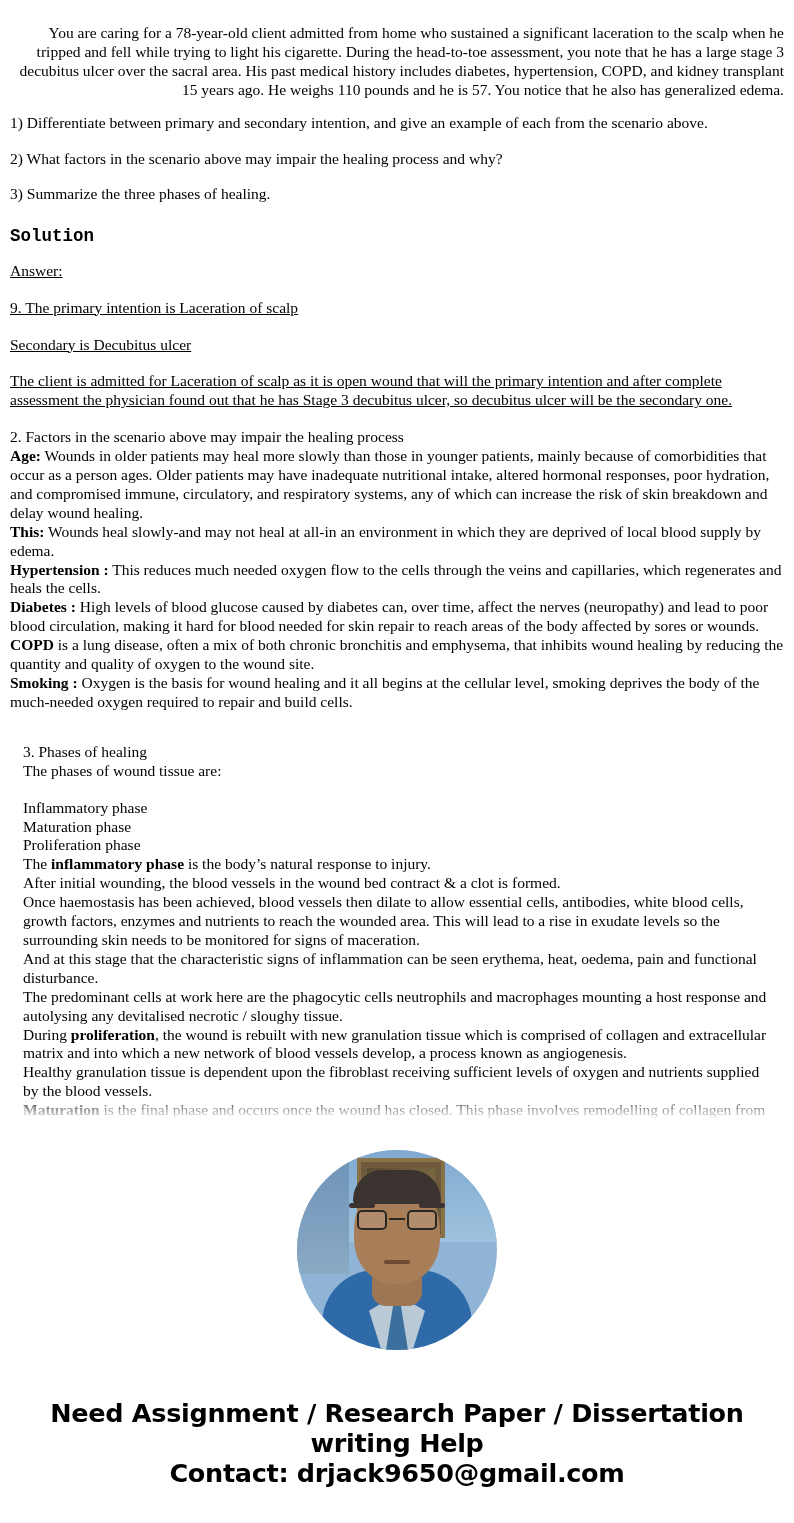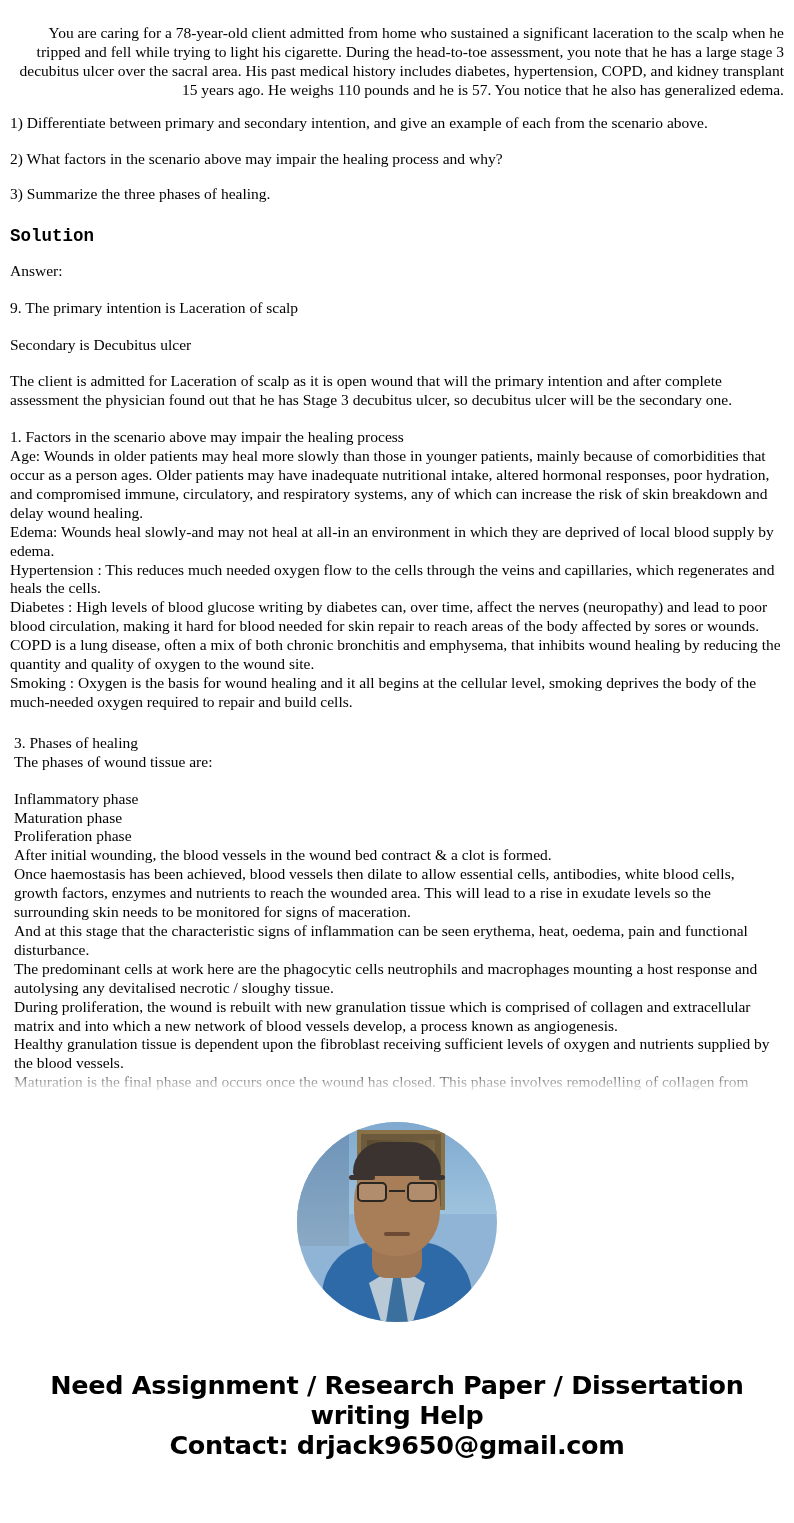--- a/index.html
+++ b/index.html
@@ -28,24 +28,24 @@
   }
   h2.solution {
     font-size: 17.5px;
     font-weight: bold;
     margin: 22px 0 14px 0;
     font-family: Liberation Mono, monospace;
   }
   .tight {
     margin: 0;
   }
-  .answer-block .ln { margin: 0 0 18px 0; }
-  b, strong { font-weight: normal; }
+  .answer-block .ln { margin: 0 0 18px 0; text-decoration: underline; }
+  b, strong { font-weight: bold; }
   .factors .item { margin: 0; }
-  .phases { margin: 4px; }
+  .phases { margin: 13px; }
   .fade-wrap {
     position: relative;
     overflow: hidden;
   }
   .fade-overlay {
     position: absolute;
     left: 0; right: 0; bottom: 0;
     height: 26px;
     background: linear-gradient(to bottom, rgba(255,255,255,0), rgba(255,255,255,1));
     pointer-events: none;
@@ -214,39 +214,40 @@
   <h2 class="solution">Solution</h2>
 
   <div class="answer-block">
     <p class="ln">Answer:</p>
     <p class="ln">9. The primary intention is Laceration of scalp</p>
     <p class="ln">Secondary is Decubitus ulcer</p>
     <p class="ln">The client is admitted for Laceration of scalp as it is open wound that will the primary intention and after complete assessment the physician found out that he has Stage 3 decubitus ulcer, so decubitus ulcer will be the secondary one.</p>
   </div>
 
   <div class="factors">
-    <p class="tight">1. Factors in the scenario above may impair the healing process</p>
+    <p class="tight">2. Factors in the scenario above may impair the healing process</p>
     <p class="item"><b>Age:</b><span> Wounds in older patients may heal more slowly than those in younger patients, mainly because of comorbidities that occur as a person ages. Older patients may have inadequate nutritional intake, altered hormonal responses, poor hydration, and compromised immune, circulatory, and respiratory systems, any of which can increase the risk of skin breakdown and delay wound healing.</span></p>
-    <p class="item"><b>Edema:</b><span> Wounds heal slowly-and may not heal at all-in an environment in which they are deprived of local blood supply by edema.</span></p>
+    <p class="item"><b>This:</b><span> Wounds heal slowly-and may not heal at all-in an environment in which they are deprived of local blood supply by edema.</span></p>
     <p class="item"><b>Hypertension :</b><span> This reduces much needed oxygen flow to the cells through the veins and capillaries, which regenerates and heals the cells.</span></p>
-    <p class="item"><b>Diabetes :</b><span> High levels of blood glucose writing by diabetes can, over time, affect the nerves (neuropathy) and lead to poor blood circulation, making it hard for blood needed for skin repair to reach areas of the body affected by sores or wounds.</span></p>
+    <p class="item"><b>Diabetes :</b><span> High levels of blood glucose caused by diabetes can, over time, affect the nerves (neuropathy) and lead to poor blood circulation, making it hard for blood needed for skin repair to reach areas of the body affected by sores or wounds.</span></p>
     <p class="item"><b>COPD</b><span> is a lung disease, often a mix of both chronic bronchitis and emphysema, that inhibits wound healing by reducing the quantity and quality of oxygen to the wound site.</span></p>
     <p class="item"><b>Smoking :</b><span> Oxygen is the basis for wound healing and it all begins at the cellular level, smoking deprives the body of the much-needed oxygen required to repair and build cells.</span></p>
   </div>
 
   <div style="height:18px"></div>
 
   <div class="phases fade-wrap">
     <p class="tight">3. Phases of healing</p>
     <p class="tight">The phases of wound tissue are:</p>
     <div style="height:18px"></div>
     <p class="tight">Inflammatory phase</p>
     <p class="tight">Maturation phase</p>
     <p class="tight">Proliferation phase</p>
 
+    <p class="tight"><span>The </span><b>inflammatory phase</b><span> is the body’s natural response to injury.</span></p>
     <p class="tight">After initial wounding, the blood vessels in the wound bed contract &amp; a clot is formed.</p>
     <p class="tight">Once haemostasis has been achieved, blood vessels then dilate to allow essential cells, antibodies, white blood cells, growth factors, enzymes and nutrients to reach the wounded area. This will lead to a rise in exudate levels so the surrounding skin needs to be monitored for signs of maceration.</p>
     <p class="tight">And at this stage that the characteristic signs of inflammation can be seen erythema, heat, oedema, pain and functional disturbance.</p>
     <p class="tight">The predominant cells at work here are the phagocytic cells neutrophils and macrophages mounting a host response and autolysing any devitalised necrotic / sloughy tissue.</p>
     <p class="tight"><span>During </span><b>proliferation</b><span>, the wound is rebuilt with new granulation tissue which is comprised of collagen and extracellular matrix and into which a new network of blood vessels develop, a process known as angiogenesis.</span></p>
     <p class="tight">Healthy granulation tissue is dependent upon the fibroblast receiving sufficient levels of oxygen and nutrients supplied by the blood vessels.</p>
     <p class="tight"><b>Maturation</b><span> is the final phase and occurs once the wound has closed. This phase involves remodelling of collagen from</span></p>
     <div class="fade-overlay"></div>
   </div>
 

